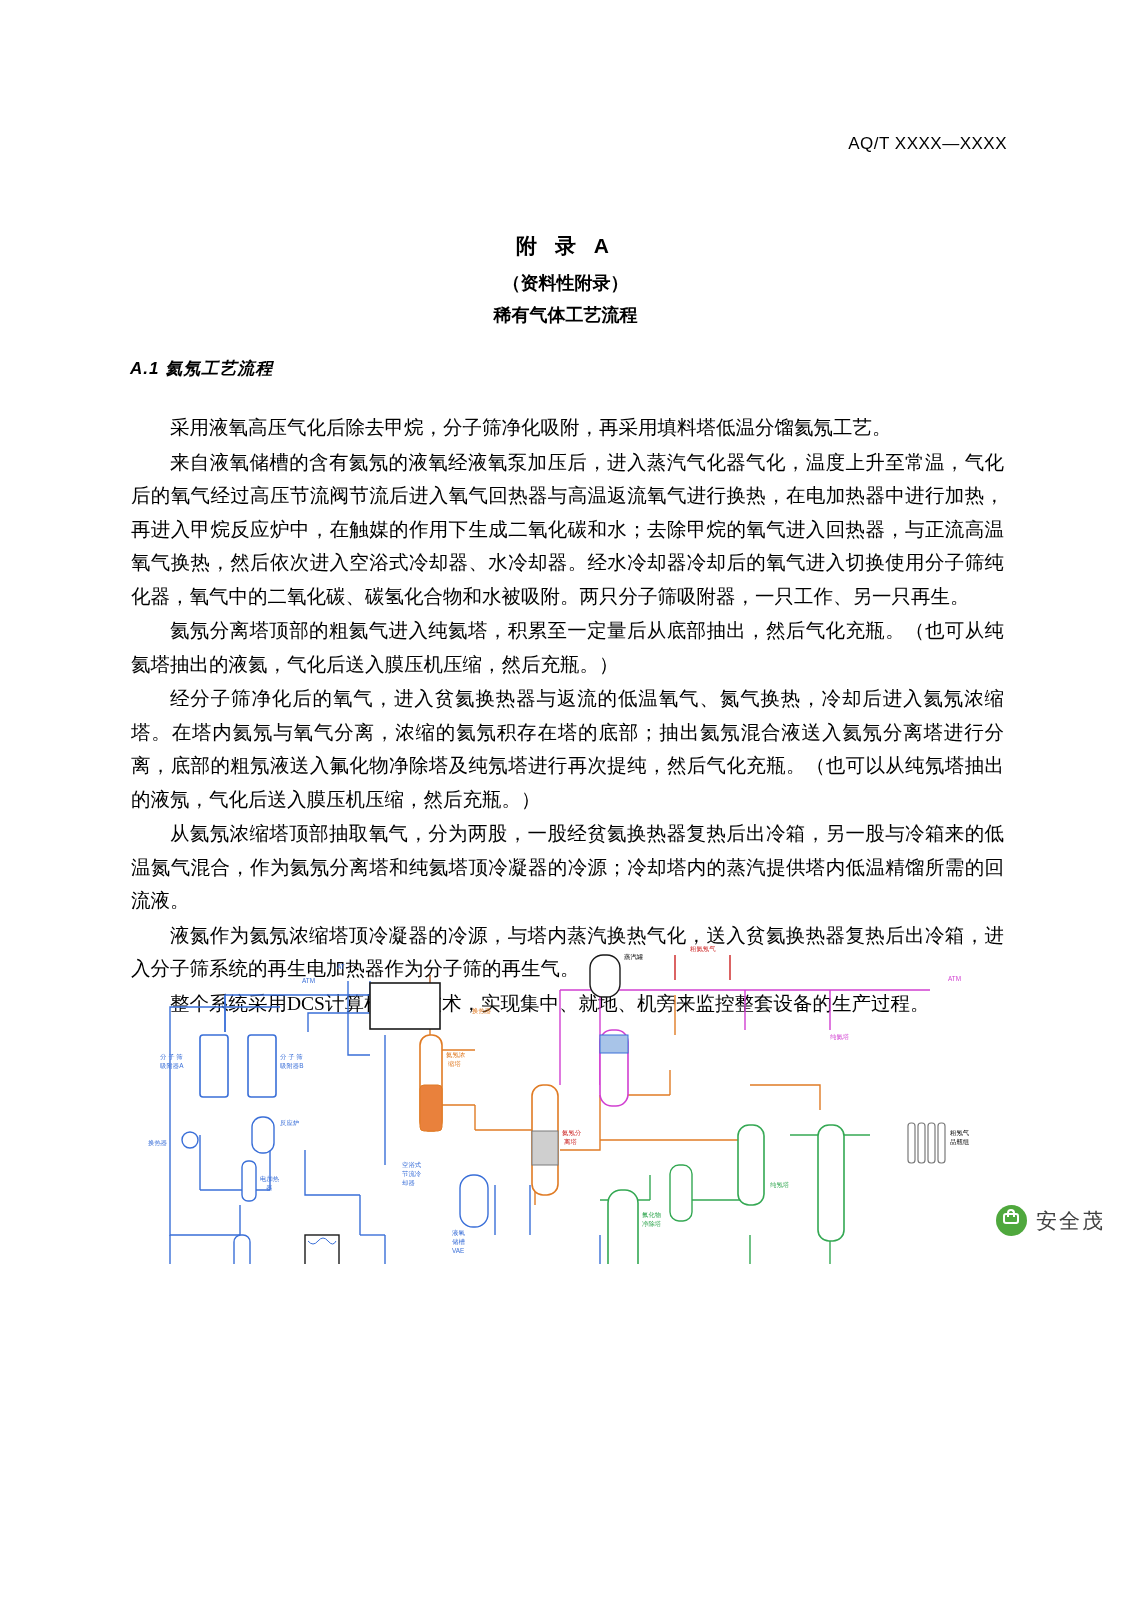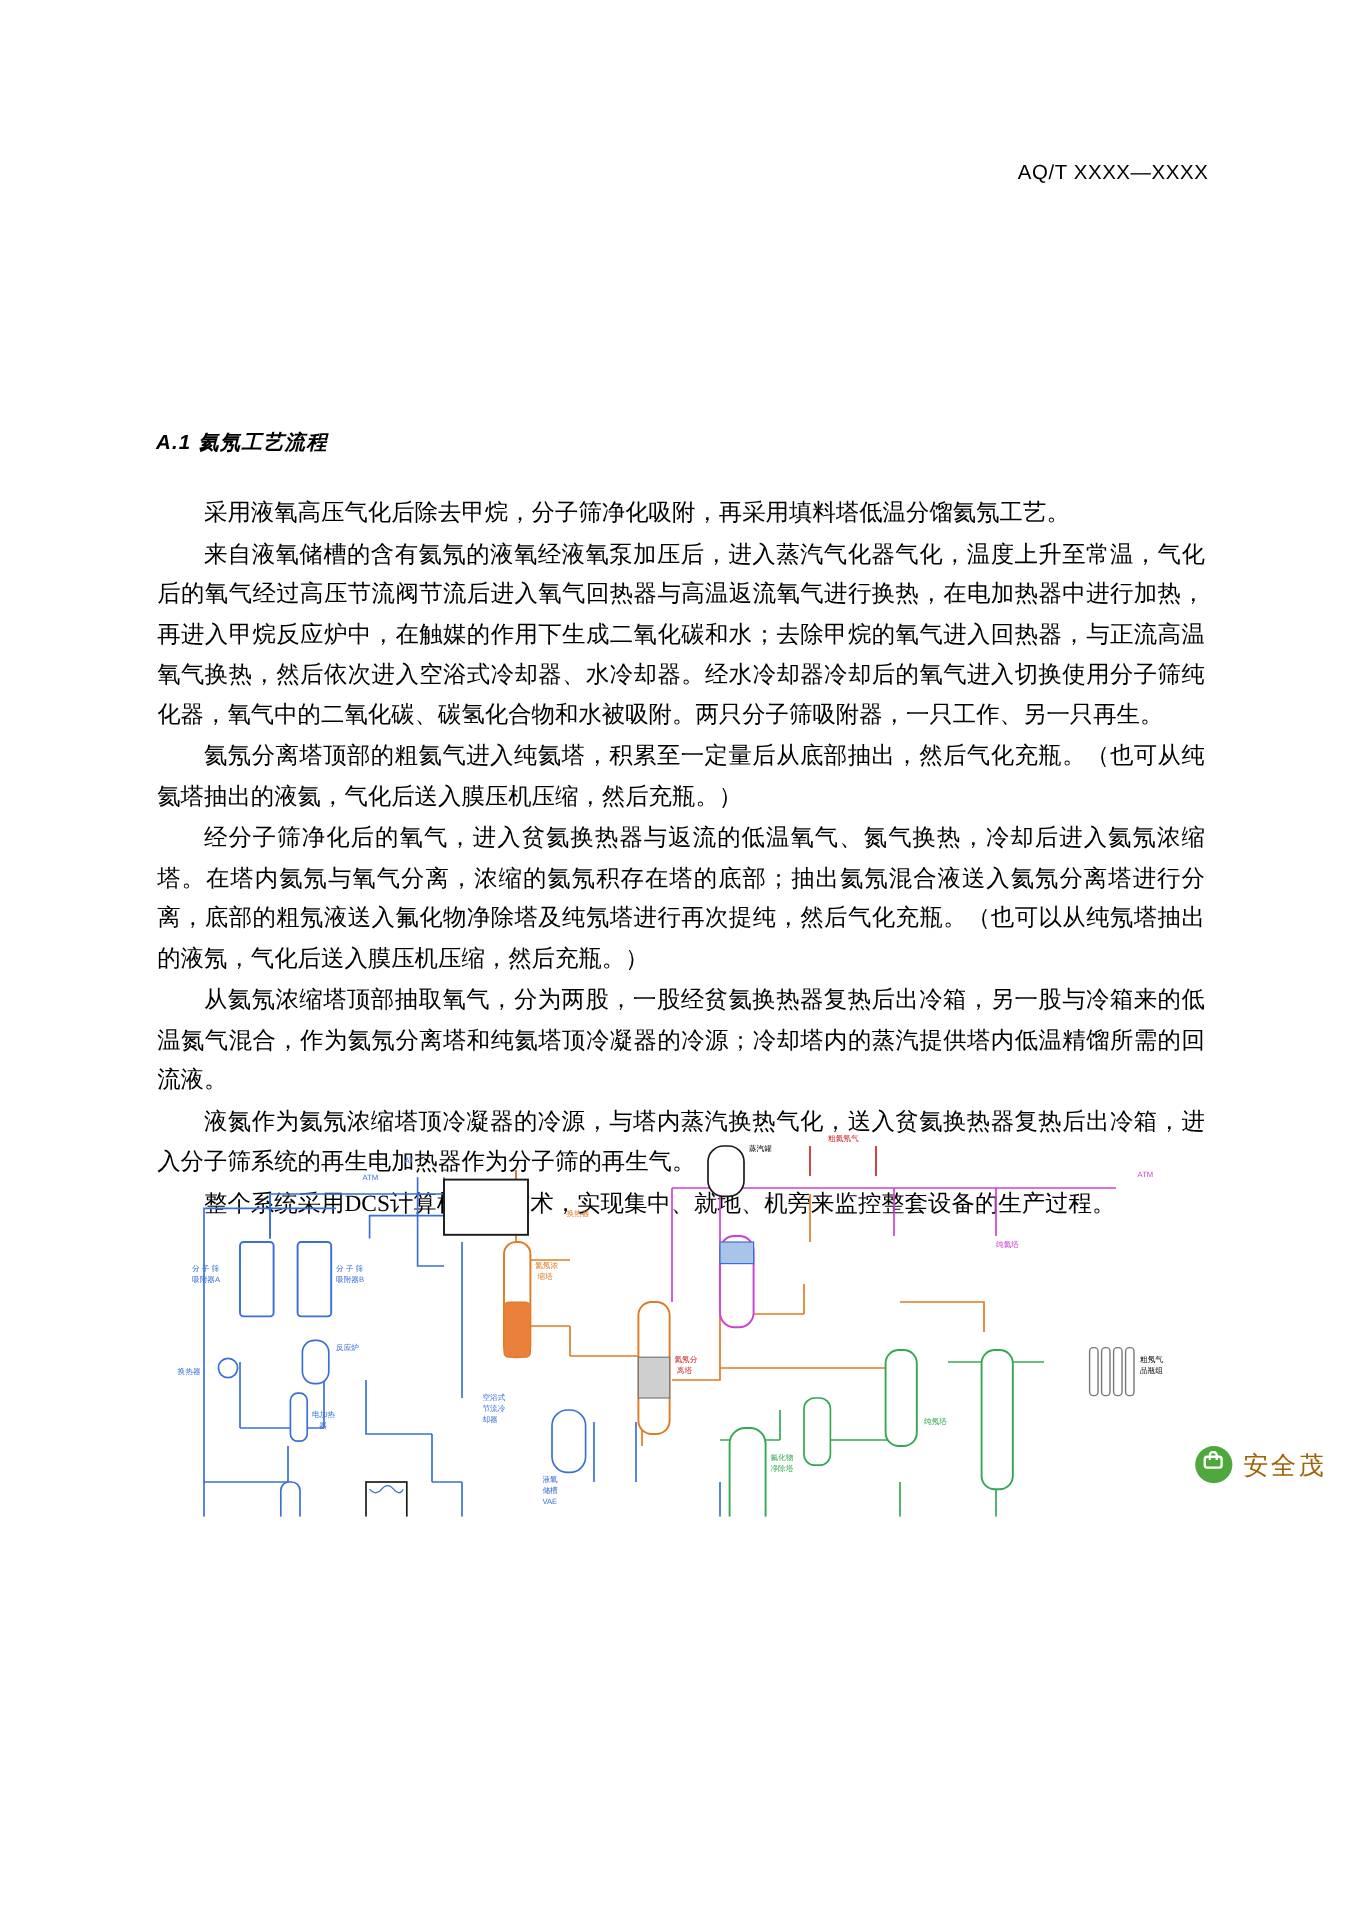--- a/index.html
+++ b/index.html
@@ -133,34 +133,39 @@
     width: 8px;
     height: 8px;
     border: 2px solid #ffffff;
     border-bottom: none;
     border-radius: 5px 5px 0 0;
     box-sizing: border-box;
   }
   .wm-text {
     font-family: "Liberation Sans", sans-serif;
     font-size: 21px;
-    color: #a16207;
+    color: #404040;
     letter-spacing: 2px;
   }
   svg text {
     font-family: "Liberation Sans", sans-serif;
   }
 </style>
 </head>
 <body>
 
 <div class="page">
 
   <div class="header-code">AQ/T XXXX—XXXX</div>
 
+  <div class="title-block">
+    <div class="title-main">附 录 A</div>
+    <div class="title-sub">（资料性附录）</div>
+    <div class="title-sub2">稀有气体工艺流程</div>
+  </div>
 
   <div class="section-heading">A.1 氦氖工艺流程</div>
 
   <div class="body-text">
     <p>采用液氧高压气化后除去甲烷，分子筛净化吸附，再采用填料塔低温分馏氦氖工艺。</p>
     <p>来自液氧储槽的含有氦氖的液氧经液氧泵加压后，进入蒸汽气化器气化，温度上升至常温，气化后的氧气经过高压节流阀节流后进入氧气回热器与高温返流氧气进行换热，在电加热器中进行加热，再进入甲烷反应炉中，在触媒的作用下生成二氧化碳和水；去除甲烷的氧气进入回热器，与正流高温氧气换热，然后依次进入空浴式冷却器、水冷却器。经水冷却器冷却后的氧气进入切换使用分子筛纯化器，氧气中的二氧化碳、碳氢化合物和水被吸附。两只分子筛吸附器，一只工作、另一只再生。</p>
     <p>氦氖分离塔顶部的粗氦气进入纯氦塔，积累至一定量后从底部抽出，然后气化充瓶。（也可从纯氦塔抽出的液氦，气化后送入膜压机压缩，然后充瓶。）</p>
     <p>经分子筛净化后的氧气，进入贫氦换热器与返流的低温氧气、氮气换热，冷却后进入氦氖浓缩塔。在塔内氦氖与氧气分离，浓缩的氦氖积存在塔的底部；抽出氦氖混合液送入氦氖分离塔进行分离，底部的粗氖液送入氟化物净除塔及纯氖塔进行再次提纯，然后气化充瓶。（也可以从纯氖塔抽出的液氖，气化后送入膜压机压缩，然后充瓶。）</p>
     <p>从氦氖浓缩塔顶部抽取氧气，分为两股，一股经贫氦换热器复热后出冷箱，另一股与冷箱来的低温氮气混合，作为氦氖分离塔和纯氦塔顶冷凝器的冷源；冷却塔内的蒸汽提供塔内低温精馏所需的回流液。</p>
     <p>液氮作为氦氖浓缩塔顶冷凝器的冷源，与塔内蒸汽换热气化，送入贫氦换热器复热后出冷箱，进入分子筛系统的再生电加热器作为分子筛的再生气。</p>

